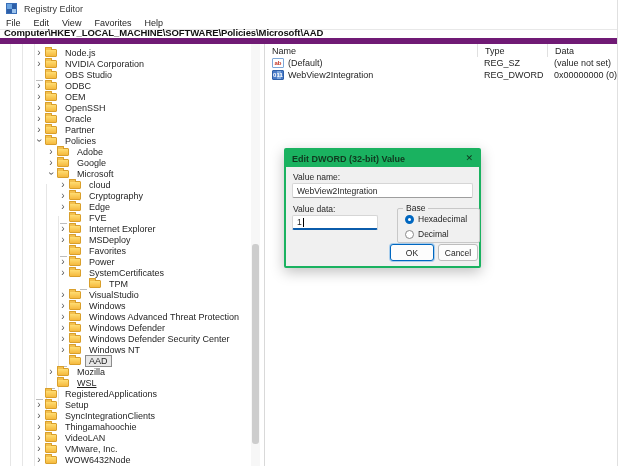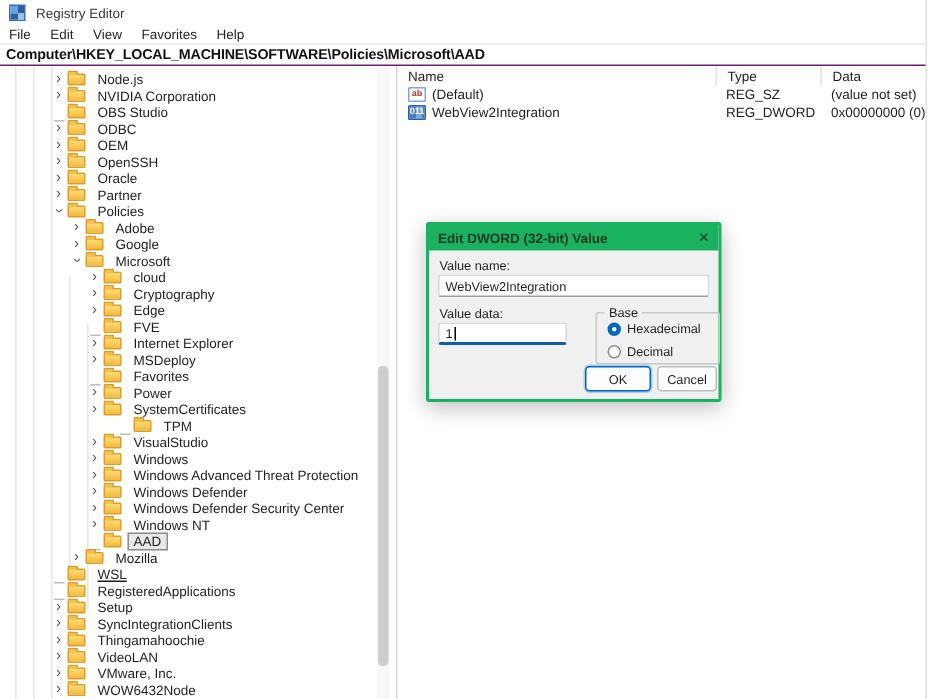--- a/index.html
+++ b/index.html
@@ -15,22 +15,22 @@
   .app-icon i { display:block; }
   .app-icon i:nth-child(1){ background:#6aa3e0; }
   .app-icon i:nth-child(2){ background:#2d5fa8; }
   .app-icon i:nth-child(3){ background:#2d5fa8; }
   .app-icon i:nth-child(4){ background:#9cc3ec; }
   .title-text { font-size:9px; color:#3a3a3a; }
 
   .menubar { height:12px; display:flex; align-items:center; padding-left:6px; gap:13px; }
   .menu-item { font-size:9px; color:#1f1f1f; }
 
-  .addressbar { height:15px; border-top:1px solid #e8e8e8; border-bottom:1px solid #701a75;
-                display:flex; align-items:center; padding-left:4px; }
+  .addressbar { height:15px; border-top:1px solid #e8e8e8; border-bottom:6px solid #701a75;
+                display:flex; align-items:flex-end; padding-left:4px; }
   .address-text { font-size:9.5px; font-weight:600; color:#111; letter-spacing:-0.1px; }
 
   
   .main { display:flex; height:422px; }
   .tree-pane { position:relative; width:268px; border-right:1px solid #d9d9d9;
                padding-top:3px; overflow:hidden; }
   .guide { position:absolute; width:1px; background:#e6e6e6; top:0; bottom:0; }
   .g1{ left:10px; } .g2{ left:22px; } .g3{ left:34px; }
   .g4{ left:46px; top:140px; height:245px; } .g5{ left:58px; top:172px; height:190px; }
 
@@ -274,21 +274,21 @@
           <div class="trow selected" style="padding-left: 58px;">
             <span class="chev leaf"></span>
             <span class="folder"></span>
             <span class="tlabel">AAD</span>
           </div>
           <div class="trow" style="padding-left: 46px;">
             <span class="chev collapsed">›</span>
             <span class="folder"></span>
             <span class="tlabel">Mozilla</span>
           </div>
-          <div class="trow" style="padding-left: 34px; text-decoration: underline;">
+          <div class="trow" style="padding-left: 46px; text-decoration: underline;">
             <span class="chev leaf"></span>
             <span class="folder"></span>
             <span class="tlabel">WSL</span>
           </div>
           <div class="trow" style="padding-left: 34px;">
             <span class="chev leaf"></span>
             <span class="folder"></span>
             <span class="tlabel">RegisteredApplications</span>
           </div>
           <div class="trow" style="padding-left: 34px;">

